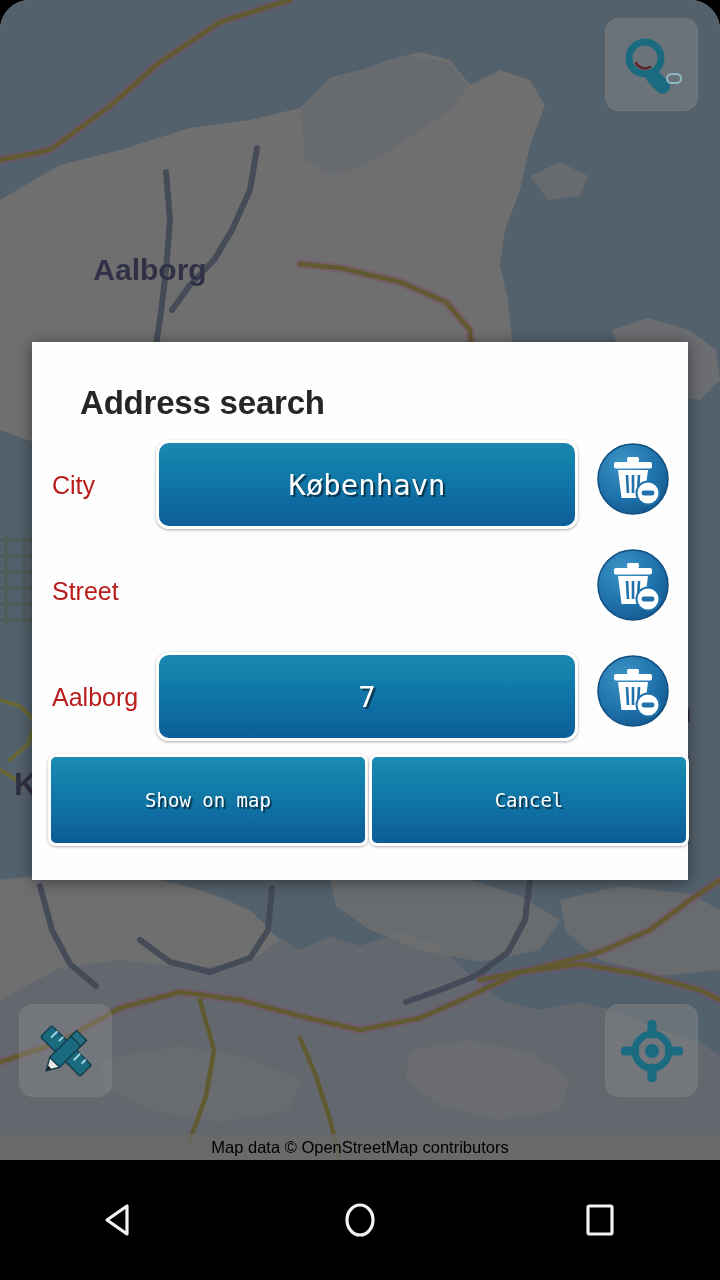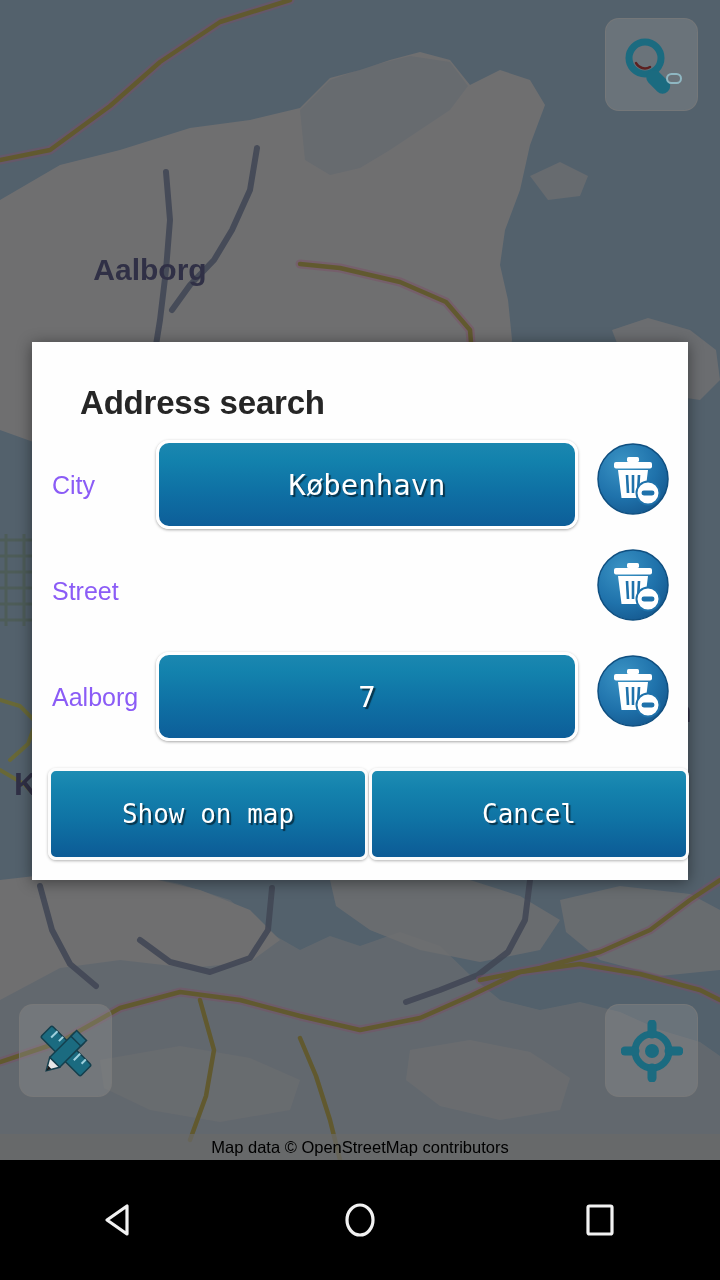--- a/index.html
+++ b/index.html
@@ -1,19 +1,19 @@
 <!DOCTYPE html>
 <html><head>
 <meta charset="utf-8">
 <style>
   * { margin:0; padding:0; box-sizing:border-box; }
   html,body { width:720px; height:1280px; overflow:hidden; background:#000; }
   body { font-family:"Liberation Sans", sans-serif; }
 
-  #screen { position:relative; width:720px; height:1280px; overflow:hidden; }
+  #screen { position:relative; width:720px; height:1280px; overflow:hidden;border-radius:30px; }
 
   
   #map-area { position:absolute; left:0; top:0; width:720px; height:1160px; overflow:hidden; background:#a9a9a9; }
   #map-svg { position:absolute; left:0; top:0; width:720px; height:1160px; display:block; }
   #map-dim { position:absolute; left:0; top:0; width:720px; height:1160px;
              background:rgba(60,60,62,0.52); pointer-events:none; }
 
   .map-label { font-family:"Liberation Sans", sans-serif; font-weight:bold; fill:#252550; }
 
   
@@ -40,39 +40,39 @@
             background:#fefefe; box-shadow:0 2px 14px rgba(0,0,0,0.45);margin-top:20px; }
   #dialog-title { position:absolute; left:48px; top:42px; font-size:33px; font-weight:bold;
                   color:#262626; letter-spacing:-0.2px; font-family:"Liberation Sans", sans-serif; }
 
   .field-row { position:absolute; left:0; width:656px; height:89px; }
   #row-city     { top:98px; }
   #row-street   { top:204px; }
   #row-building { top:310px; }
 
   .field-label { position:absolute; left:20px; top:50%; transform:translateY(-50%);
-                 font-size:25px; color:#8b5cf6; font-family:"Liberation Sans", sans-serif;
+                 font-size:25px; color:#b91c1c; font-family:"Liberation Sans", sans-serif;
                  white-space:nowrap; }
 
   .field-value { position:absolute; left:124px; top:0; width:422px; height:89px;
                  border-radius:13px; border:3px solid #ffffff;
                  background:linear-gradient(180deg,#1b87b0 0%,#1382ad 20%,#0f72a5 55%,#0d5e99 100%);
                  box-shadow:0 1px 3px rgba(0,0,0,0.35);
                  display:flex; align-items:center; justify-content:center;
                  font-family:"DejaVu Sans Mono", monospace; font-size:29px; color:#ffffff;
                  text-shadow:2px 2px 1px rgba(0,0,0,0.55); overflow:hidden; }
 
   .clear-btn { position:absolute; left:558px; top:-4px; width:86px; height:86px; }
 
   .action-row { position:absolute; left:0; top:412px; width:656px; height:92px; }
-  .action-btn { position:absolute; top:14px; height:92px; border-radius:8px; border:3px solid #fcfcfc;
+  .action-btn { position:absolute; top:0; height:92px; border-radius:8px; border:3px solid #fcfcfc;
                 background:linear-gradient(180deg,#1d8cb3 0%,#1482ad 22%,#0f72a4 58%,#0c5b96 100%);
                 box-shadow:0 1px 3px rgba(0,0,0,0.3);
                 display:flex; align-items:center; justify-content:center;
-                font-family:"DejaVu Sans Mono", monospace; font-size:26px; color:#ffffff;
+                font-family:"DejaVu Sans Mono", monospace; font-size:19px; color:#ffffff;
                 text-shadow:2px 2px 1px rgba(0,0,0,0.55); }
   #btn-show   { left:16px;  width:320px; }
   #btn-cancel { left:337px; width:320px; }
 </style>
 </head>
 <body>
 
 <div id="screen">
 
   <div id="map-area">

